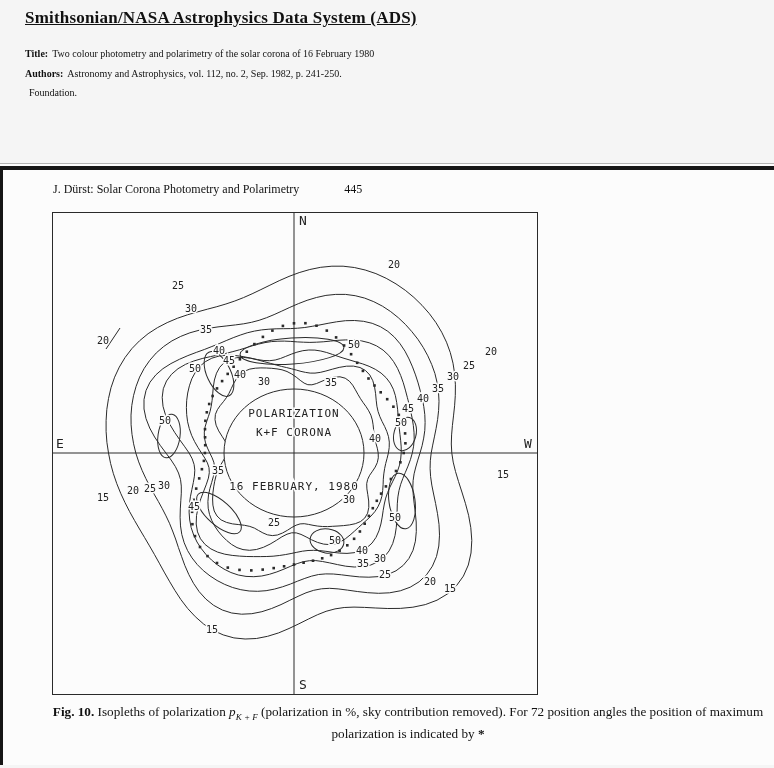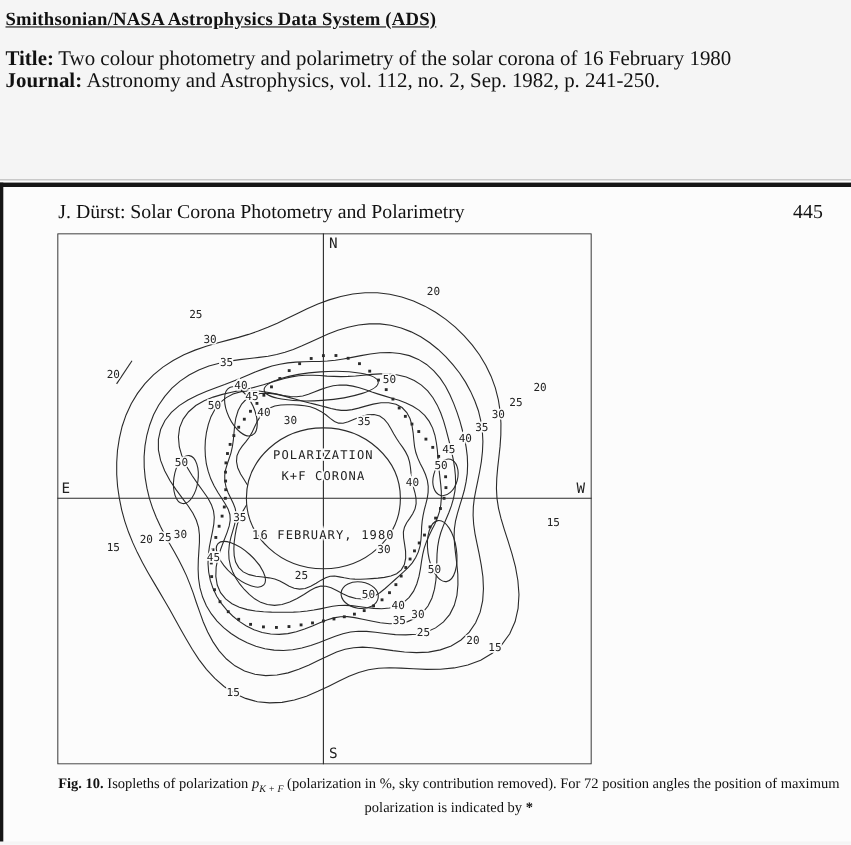--- a/index.html
+++ b/index.html
@@ -3,40 +3,41 @@
 <meta charset="utf-8">
 <style>
   html,body{margin:0;padding:0;}
   body{
     width:774px;height:768px;overflow:hidden;
     background:#f5f5f5;
     font-family:"Liberation Serif","DejaVu Serif",serif;
     color:#111;
   }
   
-  .ads-header{height:163px;background:#f5f5f5;padding:0;}
+  .ads-header{height:163px;background:#f5f5f5;padding:0;margin-left:20px;}
   .ads-title{
     margin:0;padding:8px 0 0 5px;
     font-size:17px;font-weight:bold;text-decoration:underline;
     letter-spacing:.2px;
   }
-  .meta{padding:16px 0 0 5px;font-size:19px;line-height:19.5px;}
+  .meta{padding:16px 0 0 5px;font-size:10px;line-height:19.5px;}
   .meta-row .lab{font-weight:bold;margin-right:4px;}
   
   .rule{height:2px;background:#fdfdfd;border-top:1px solid #b4b4b4;}
   
   .scan{
     position:relative;height:595px;background:#fcfcfc;
     border-top:4px solid #161616;border-left:3px solid #161616;
     box-sizing:content-box;
   }
   .running-head{
     position:absolute;left:50px;right:26px;top:12px;
-    display:flex;justify-content:space-between;
-    font-size:18px;
+    display:flex;
+    font-size:12px;
+    gap:45px;
   }
   .fig-holder{position:absolute;left:49px;top:42px;line-height:0;}
   .caption{
     position:absolute;left:49px;top:532px;width:712px;
     font-size:13.2px;line-height:1.5;text-align:center;
   }
   .caption sub{font-size:9px;}
   
   .clabel{
     font:10px "DejaVu Sans Mono",monospace;fill:#222;
@@ -48,21 +49,22 @@
     letter-spacing:1px;paint-order:stroke;stroke:#fcfcfc;stroke-width:3px;
   }
 </style>
 </head>
 <body>
 
 <div class="ads-header">
   <h1 class="ads-title">Smithsonian/NASA Astrophysics Data System (ADS)</h1>
   <div class="meta">
     <div class="meta-row"><span class="lab">Title:</span><span>Two colour photometry and polarimetry of the solar corona of 16 February 1980</span></div>
-    <div class="meta-row"><span class="lab">Journal:</span><span>Astronomy and Astrophysics, vol. 112, no. 2, Sep. 1982, p. 241-250.</span></div>
+    <div class="meta-row"><span class="lab">Authors:</span><span>Astronomy and Astrophysics, vol. 112, no. 2, Sep. 1982, p. 241-250.</span></div>
+    <div class="meta-row"><span class="lab"></span><span>Foundation.</span></div>
   </div>
 </div>
 
 <div class="rule"></div>
 
 <div class="scan">
   <div class="running-head">
     <span>J. Dürst: Solar Corona Photometry and Polarimetry</span>
     <span>445</span>
   </div>

